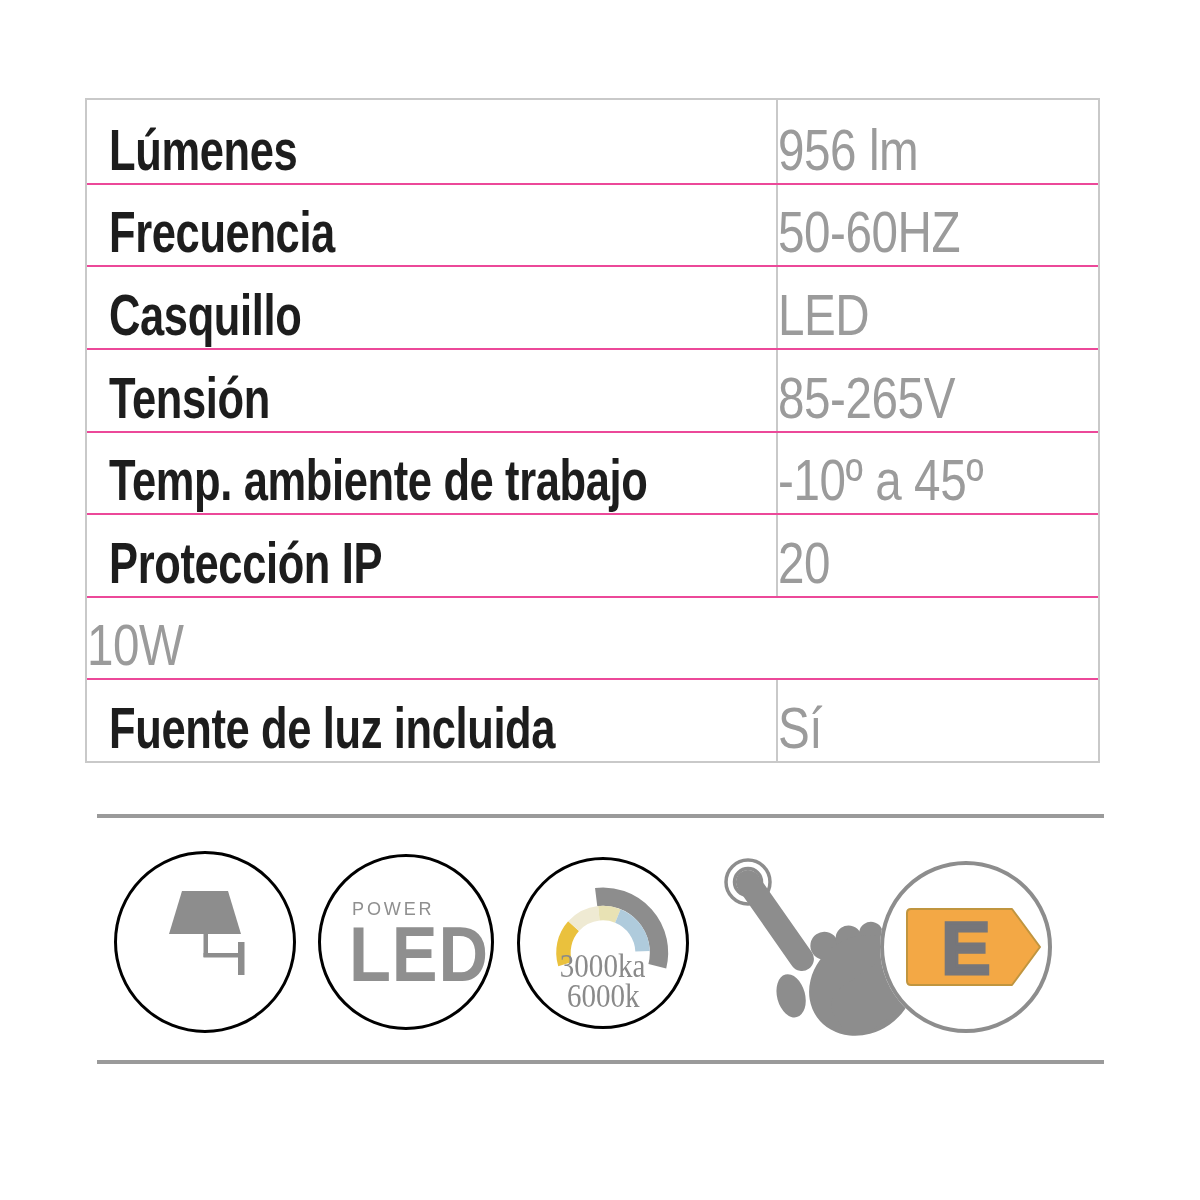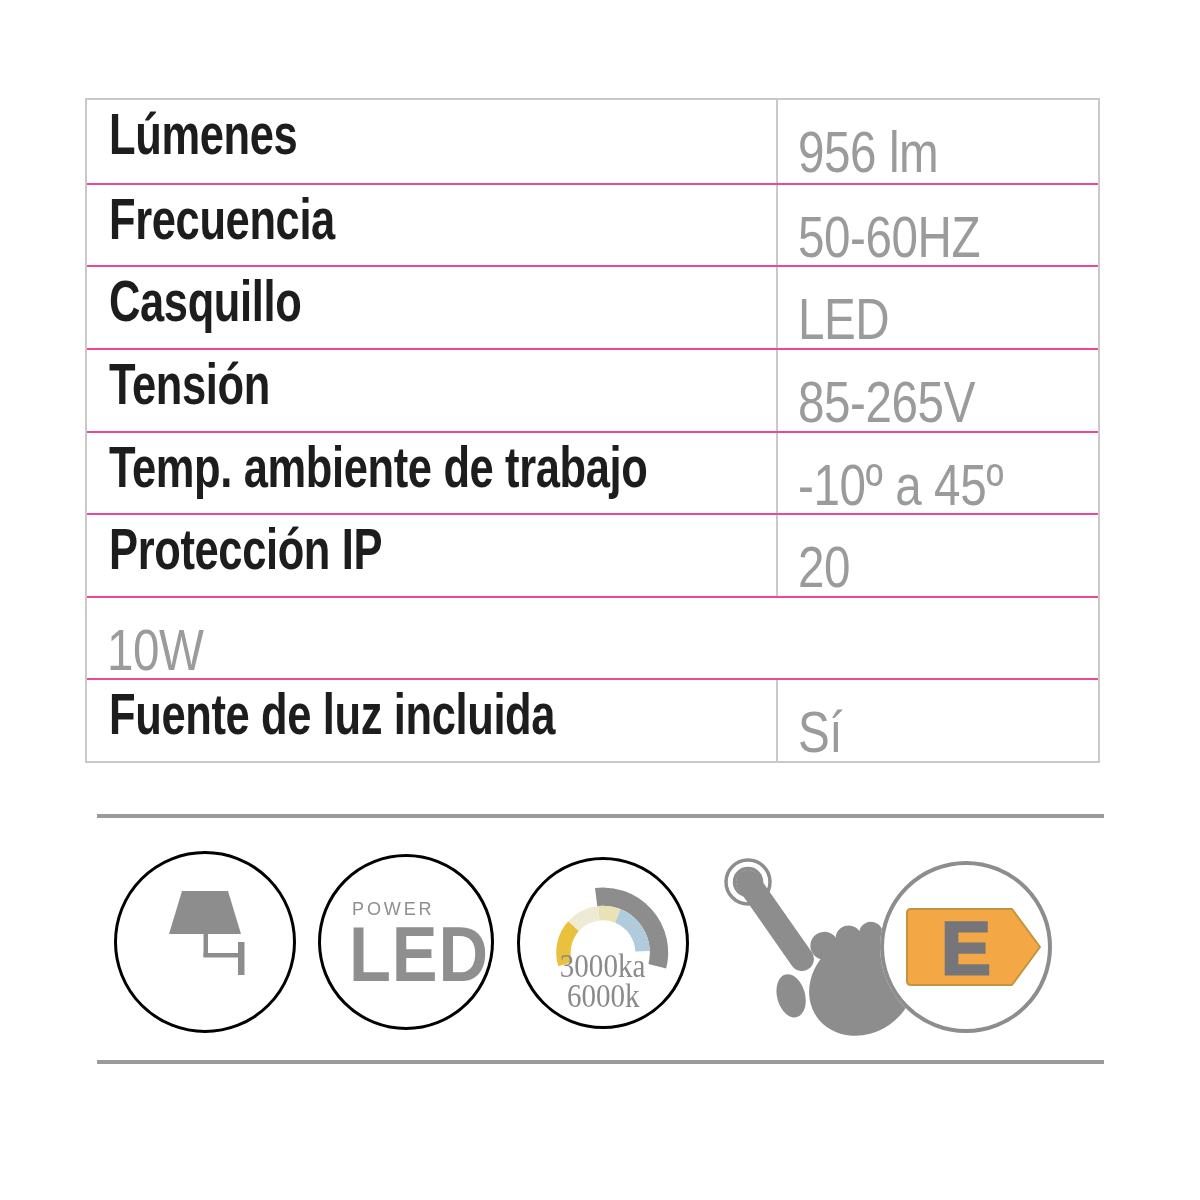--- a/index.html
+++ b/index.html
@@ -5,23 +5,23 @@
   html,body{margin:0;padding:0;background:#ffffff;}
   .canvas{position:relative;width:1200px;height:1200px;background:#ffffff;overflow:hidden;
           font-family:"Liberation Sans","DejaVu Sans",sans-serif;}
 
   
   .spec-table{position:absolute;left:85px;top:98px;width:1015px;height:665px;
               box-sizing:border-box;border:2px solid #c9c9c9;
               display:grid;grid-template-rows:repeat(8,1fr);background:#fff;}
   .spec-row{display:grid;grid-template-columns:691px 1fr;border-top:2px solid #ec4899;min-height:0;}
   .spec-row:first-child{border-top:none;}
-  .cell{display:flex;align-items:flex-start;overflow:hidden;min-height:0;}
+  .cell{display:flex;align-items:flex-end;overflow:hidden;min-height:0;}
   .cell-label{border-right:2px solid #c9c9c9;padding-left:22px;}
-  .cell-value{padding-left:20px;margin-top:18px;}
+  .cell-value{margin-top:18px;}
   .cell-label span{display:inline-block;white-space:nowrap;
        font-size:58px;font-weight:700;color:#1d1d1d;letter-spacing:-0.5px;
        transform:scaleX(0.75);transform-origin:left center;}
   .cell-value span{display:inline-block;white-space:nowrap;
        font-size:58px;font-weight:400;color:#9b9b9b;letter-spacing:-0.5px;
        transform:scaleX(0.82);transform-origin:left center;}
 
   
   .divider{position:absolute;left:97px;width:1007px;height:4px;background:#9a9a9a;}
   .divider.top{top:814px;}

